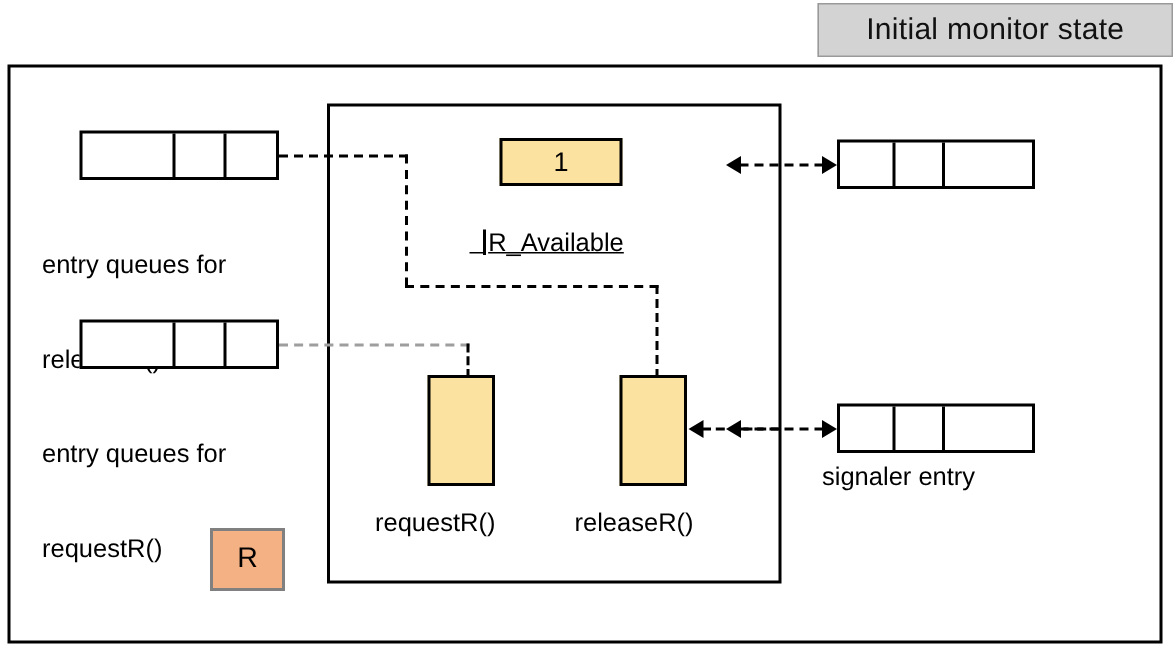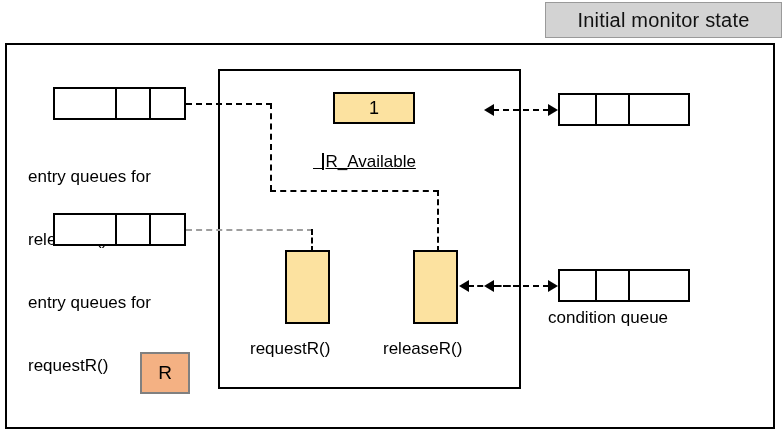--- a/index.html
+++ b/index.html
@@ -147,21 +147,21 @@
   <span class="head left"></span>
   <span class="shaft"></span>
   <span class="head right"></span>
 </div>
 
 <div class="queue right" id="signaler-queue" style="left:558px;top:269px;width:132px;">
   <div class="cell c1"></div>
   <div class="cell c2"></div>
   <div class="cell c3"></div>
 </div>
-<div class="label" style="left:548px;top:307px;width:152px;">condition queue</div>
+<div class="label" style="left:548px;top:307px;width:152px;">signaler entry</div>
 <div class="dbl-arrow" style="left:484px;top:285px;width:74px;">
   <span class="head left"></span>
   <span class="shaft"></span>
   <span class="head right"></span>
 </div>
 
 <div class="sgl-arrow" style="left:459px;top:285px;width:61px;">
   <span class="head"></span>
   <span class="shaft"></span>
 </div>

